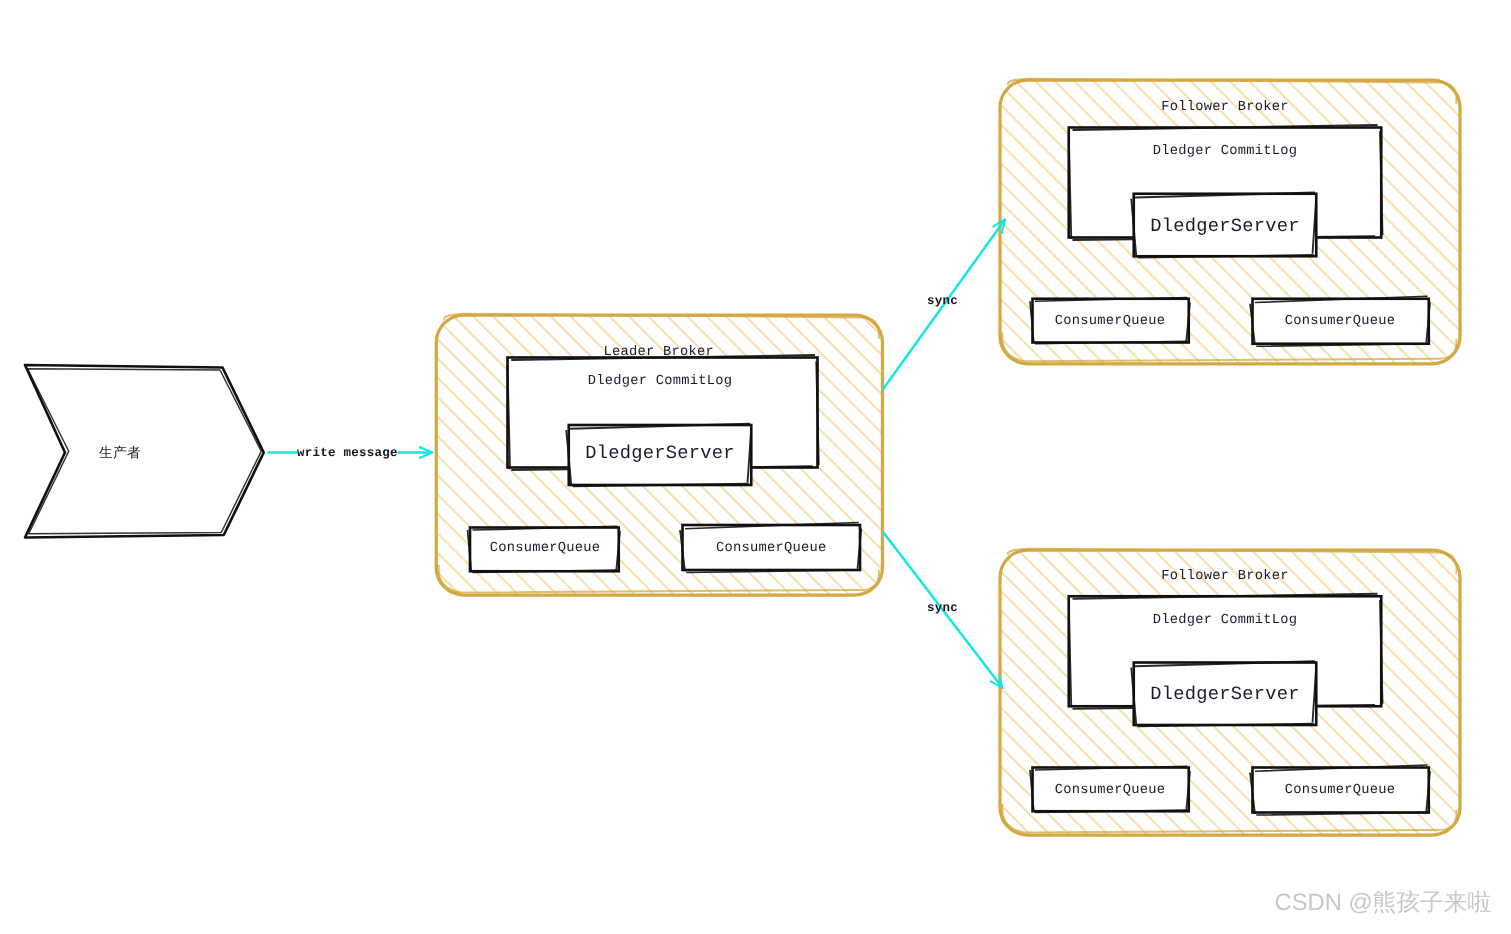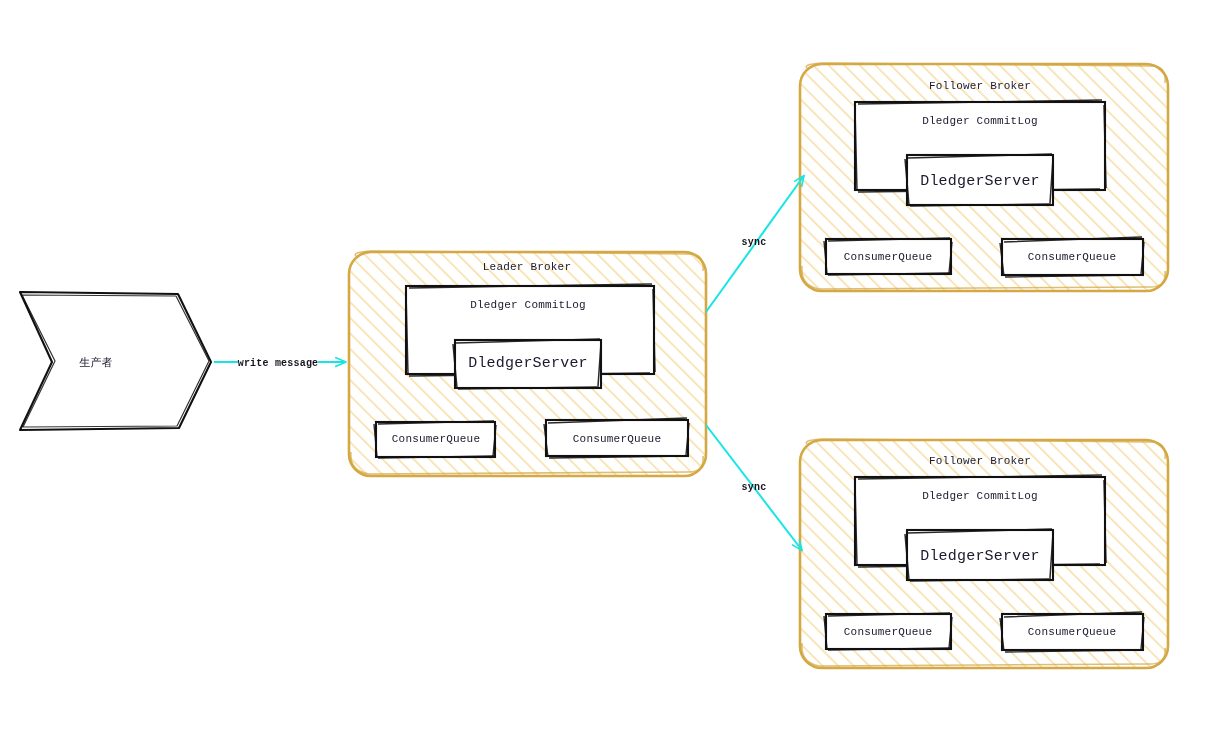--- a/index.html
+++ b/index.html
@@ -152,32 +152,33 @@
       <line x1="706" y1="425" x2="801" y2="549" stroke="#16e5e5" stroke-width="2" marker-end="url(#arrowcyan)"></line>
     </g>
   </svg>
 
   <div class="lbl lbl-producer" style="left:96px; top:362px;">生产者</div>
 
   <div class="lbl lbl-edge" style="left:278px; top:363px;">write message</div>
   <div class="lbl lbl-edge" style="left:754px; top:242px;">sync</div>
   <div class="lbl lbl-edge" style="left:754px; top:487px;">sync</div>
 
-  <div class="lbl lbl-broker" style="left:527px; top:267px;text-align:right;">Leader Broker</div>
+  <div class="lbl lbl-broker" style="left:527px; top:282px;text-align:right;">Leader Broker</div>
   <div class="lbl lbl-commit" style="left:528px; top:305px;">Dledger CommitLog</div>
   <div class="lbl lbl-server" style="left:528px; top:363px;">DledgerServer</div>
   <div class="lbl lbl-queue" style="left:436px; top:439px;">ConsumerQueue</div>
   <div class="lbl lbl-queue" style="left:617px; top:439px;">ConsumerQueue</div>
 
   <div class="lbl lbl-broker" style="left:980px; top:86px;">Follower Broker</div>
   <div class="lbl lbl-commit" style="left:980px; top:121px;">Dledger CommitLog</div>
   <div class="lbl lbl-server" style="left:980px; top:181px;">DledgerServer</div>
   <div class="lbl lbl-queue" style="left:888px; top:257px;">ConsumerQueue</div>
   <div class="lbl lbl-queue" style="left:1072px; top:257px;">ConsumerQueue</div>
 
   <div class="lbl lbl-broker" style="left:980px; top:461px;">Follower Broker</div>
   <div class="lbl lbl-commit" style="left:980px; top:496px;">Dledger CommitLog</div>
   <div class="lbl lbl-server" style="left:980px; top:556px;">DledgerServer</div>
   <div class="lbl lbl-queue" style="left:888px; top:632px;">ConsumerQueue</div>
   <div class="lbl lbl-queue" style="left:1072px; top:632px;">ConsumerQueue</div>
 
+  <div class="watermark">CSDN @熊孩子来啦</div>
 
 </div>
 
 </body></html>

